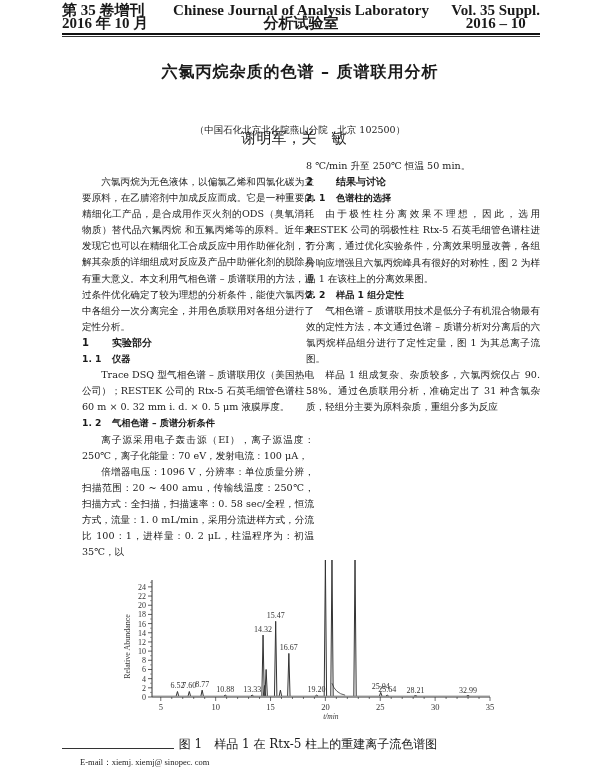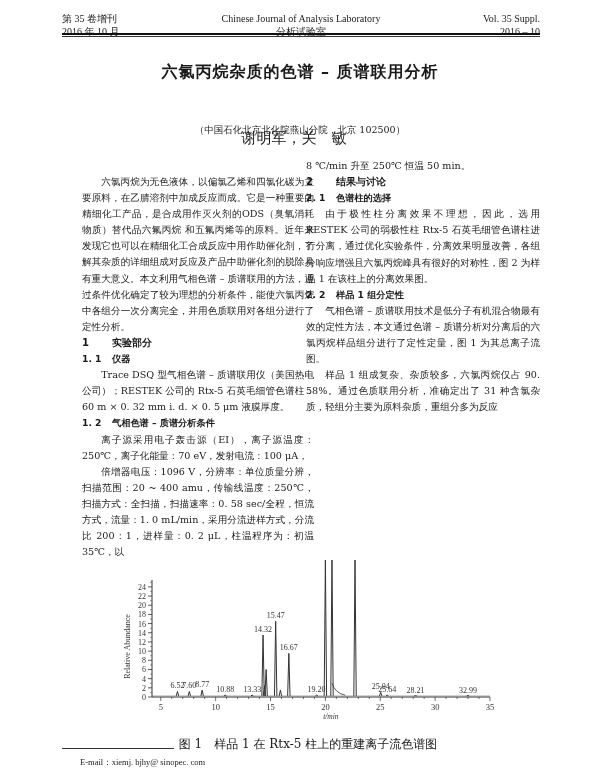--- a/index.html
+++ b/index.html
@@ -1,21 +1,21 @@
 <!DOCTYPE html>
 <html><head>
 <meta charset="utf-8">
 <style>
   html, body { margin: 0; padding: 0; background: #fff; }
   body { width: 600px; height: 777px; position: relative; overflow: hidden; color: #1a1a1a;
          font-family: "DejaVu Serif", "Liberation Serif", serif; }
-  .hdr { position: absolute; top: 12px; left: 62px; width: 478px; height: 28px; font-size: 10px; font-family: "Liberation Serif", serif; }
+  .hdr { position: absolute; top: 4px; left: 62px; width: 478px; height: 28px; font-size: 15px; font-family: "Liberation Serif", serif; font-weight: bold; }
   .hdr .l { position: absolute; left: 0; top: 0; line-height: 13px; }
   .hdr .c { position: absolute; left: 0; right: 0; top: 0; text-align: center; line-height: 13px; }
-  .hdr .r { position: absolute; right: 0; top: 0; text-align: right; line-height: 13px; }
+  .hdr .r { position: absolute; right: 0; top: 0; text-align: center; line-height: 13px; }
   .rule1 { position: absolute; top: 33px; left: 62px; width: 478px; height: 2px; background: #111; }
   .rule2 { position: absolute; top: 36px; left: 62px; width: 478px; height: 1px; background: #333; }
   .title { position: absolute; top: 62px; left: 0; width: 600px; text-align: center; font-size: 16px; font-weight: bold;
            font-family: "DejaVu Sans", sans-serif; letter-spacing: 1px; }
   .authors { position: absolute; top: 108px; left: 0; width: 588px; text-align: center; font-size: 15px; margin-top: 21px; }
   .affil { position: absolute; top: 124px; left: 0; width: 600px; text-align: center; font-size: 9.5px; }
   .col { position: absolute; font-size: 9.6px; line-height: 16.1px; text-align: justify; }
   .col p { margin: 0; text-indent: 2em; }
   .col .h1 { font-weight: bold; text-indent: 0; font-family: "DejaVu Sans", sans-serif; font-size: 10px; }
   .col .h2 { font-weight: bold; text-indent: 0; font-family: "DejaVu Sans", sans-serif; font-size: 9.2px; }
@@ -53,21 +53,21 @@
 <div class="authors">谢明军，关　敏</div>
 <div class="affil">（中国石化北京北化院燕山分院，北京 102500）</div>
 
 <div class="col colL" id="colL">
     <p>六氯丙烷为无色液体，以偏氯乙烯和四氯化碳为主要原料，在乙腈溶剂中加成反应而成。它是一种重要的精细化工产品，是合成用作灭火剂的ODS（臭氧消耗物质）替代品六氟丙烷 和五氟丙烯等的原料。近年来发现它也可以在精细化工合成反应中用作助催化剂，了解其杂质的详细组成对反应及产品中助催化剂的脱除具有重大意义。本文利用气相色谱 – 质谱联用的方法，通过条件优化确定了较为理想的分析条件，能使六氯丙烷中各组分一次分离完全，并用色质联用对各组分进行了定性分析。</p>
     <p class="h1"><span class="n">1</span><span>实验部分</span></p>
     <p class="h2"><span class="n">1. 1</span><span>仪器</span></p>
     <p>Trace DSQ 型气相色谱 – 质谱联用仪（美国热电公司）；RESTEK 公司的 Rtx-5 石英毛细管色谱柱：60 m × 0. 32 mm i. d. × 0. 5 μm 液膜厚度。</p>
     <p class="h2"><span class="n">1. 2</span><span>气相色谱 – 质谱分析条件</span></p>
     <p>离子源采用电子轰击源（EI），离子源温度：250℃，离子化能量：70 eV，发射电流：100 μA，</p>
-    <p>倍增器电压：1096 V，分辨率：单位质量分辨，扫描范围：20 ~ 400 amu，传输线温度：250℃，扫描方式：全扫描，扫描速率：0. 58 sec/全程，恒流方式，流量：1. 0 mL/min，采用分流进样方式，分流比 200：1，进样量：0. 2 μL，柱温程序为：初温 35℃，以</p>
+    <p>倍增器电压：1096 V，分辨率：单位质量分辨，扫描范围：20 ~ 400 amu，传输线温度：250℃，扫描方式：全扫描，扫描速率：0. 58 sec/全程，恒流方式，流量：1. 0 mL/min，采用分流进样方式，分流比 100：1，进样量：0. 2 μL，柱温程序为：初温 35℃，以</p>
   </div>
 <div class="col colR" id="colR">
     <p style="text-indent: 0px;">8 ℃/min 升至 250℃ 恒温 50 min。</p>
     <p class="h1"><span class="n">2</span><span>结果与讨论</span></p>
     <p class="h2"><span class="n">2. 1</span><span>色谱柱的选择</span></p>
     <p>由于极性柱分离效果不理想，因此，选用 RESTEK 公司的弱极性柱 Rtx-5 石英毛细管色谱柱进行分离，通过优化实验条件，分离效果明显改善，各组分响应增强且六氯丙烷峰具有很好的对称性，图 2 为样品 1 在该柱上的分离效果图。</p>
     <p class="h2"><span class="n">2. 2</span><span>样品 1 组分定性</span></p>
     <p>气相色谱 – 质谱联用技术是低分子有机混合物最有效的定性方法，本文通过色谱 – 质谱分析对分离后的六氯丙烷样品组分进行了定性定量，图 1 为其总离子流图。</p>
     <p>样品 1 组成复杂、杂质较多，六氯丙烷仅占 90. 58%。通过色质联用分析，准确定出了 31 种含氯杂质，轻组分主要为原料杂质，重组分多为反应</p>
   </div>
@@ -188,14 +188,14 @@
       <text x="315.48636363636365" y="132.6235294117647" font-size="8" text-anchor="middle" fill="#333">28.21</text>
       <path d="M366.7422077922078 135.85294117647058 L367.9422077922078 135.6235294117647 L369.1422077922078 135.85294117647058" fill="none" stroke="#333" stroke-width="1"></path>
       <text x="367.9422077922078" y="132.6235294117647" font-size="8" text-anchor="middle" fill="#333">32.99</text>
       <path d="M231.974025974026 123.23529411764706 Q235.26623376623374 133.3294117647059 245.14285714285717 135.16470588235293" fill="none" stroke="#333" stroke-width="0.8"></path>
     </svg>
 </div>
 <div class="caption">图 1　样品 1 在 Rtx-5 柱上的重建离子流色谱图</div>
 
 <div class="footrule"></div>
 <div class="email">
-  <b>E-mail</b><span>：xiemj. bjhy@ sinopec. com</span>
+  <b>E-mail</b><span>：xiemj. xiemj@ sinopec. com</span>
 </div>
 
 </body></html>

